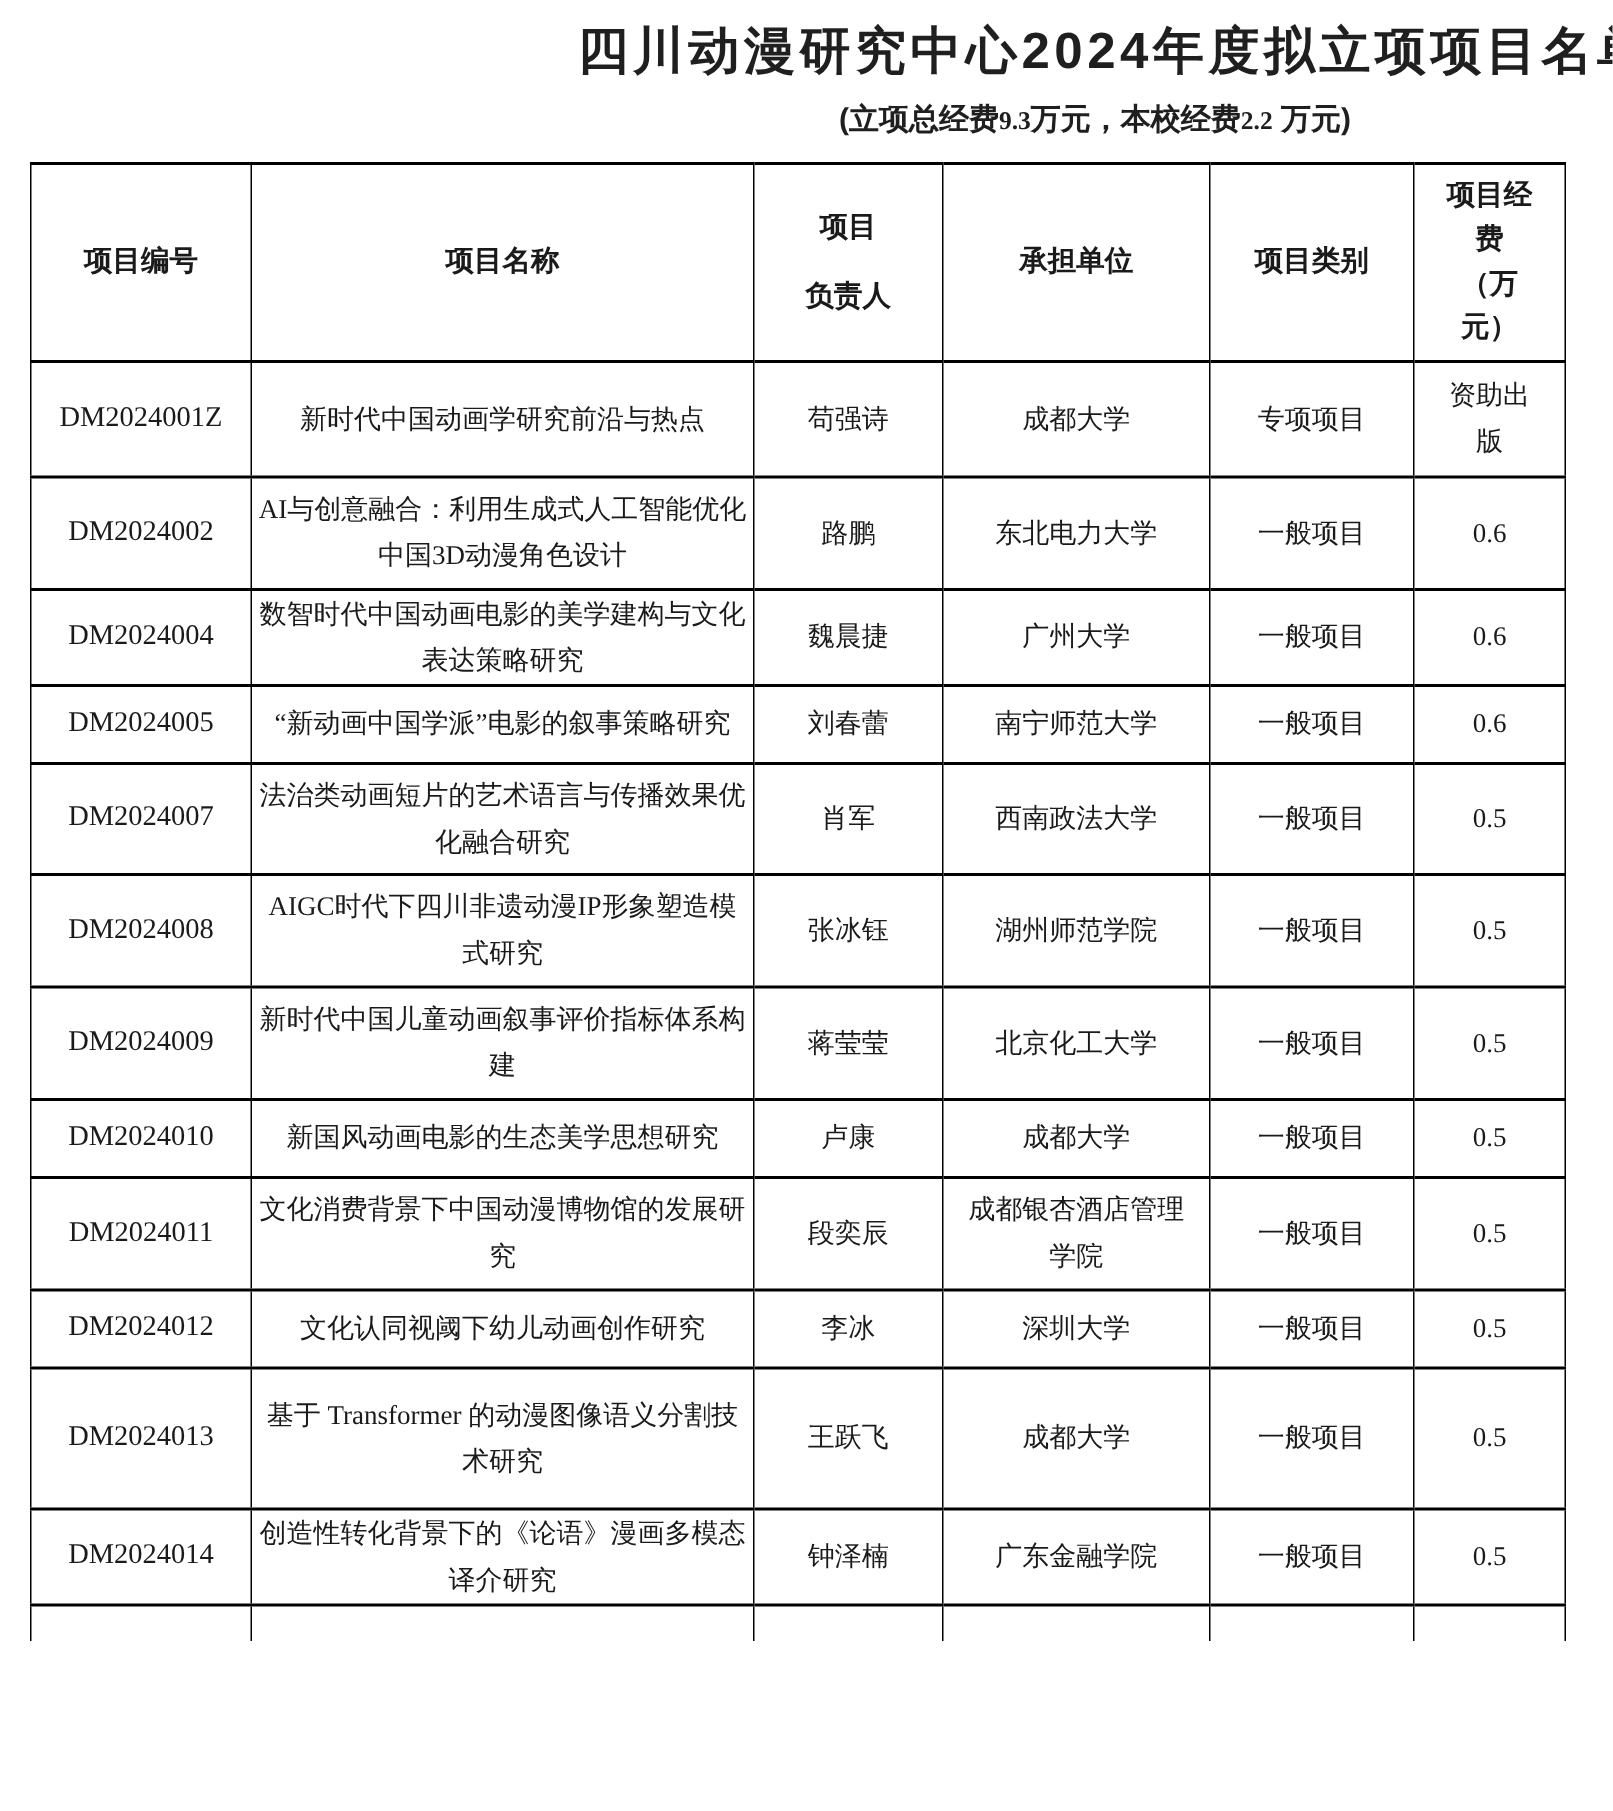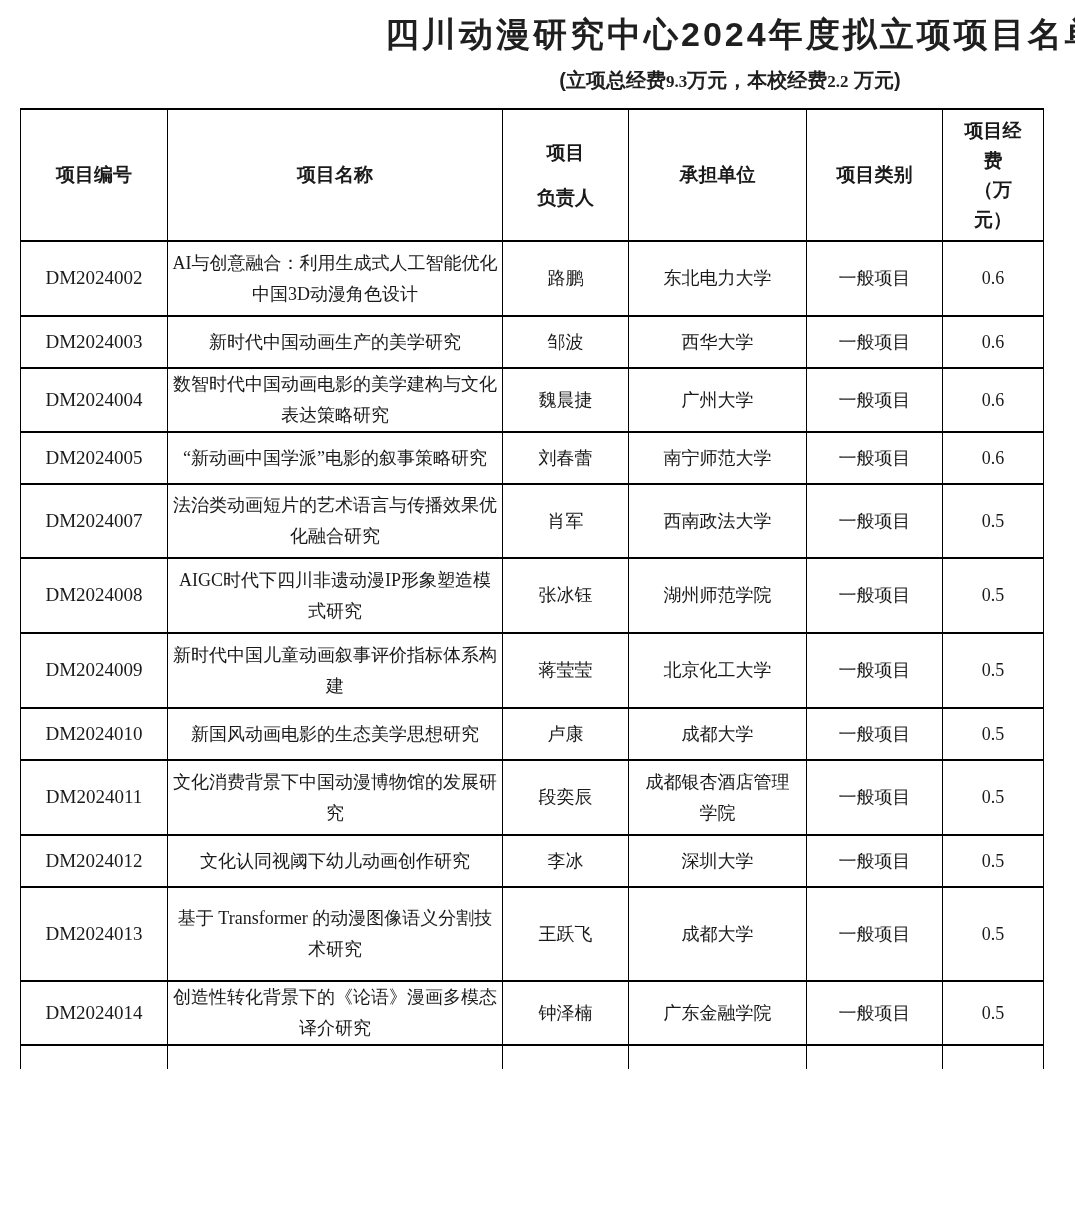--- a/index.html
+++ b/index.html
@@ -96,34 +96,34 @@
       <th>项目名称</th>
       <th class="th-leader">项目
 负责人</th>
       <th>承担单位</th>
       <th>项目类别</th>
       <th class="th-fee">项目经费
 （万元）</th>
     </tr>
   </thead>
   <tbody id="tbody">
+      <tr style="height: 77px;">
+    <td class="c-id">DM2024001Z</td>
+    <td class="c-name">新时代中国动画学研究前沿与热点</td>
+    <td class="c-lead">苟强诗</td>
+    <td class="c-unit">成都大学</td>
+    <td class="c-cat">专项项目</td>
+    <td class="c-fee">资助出版</td>
+  </tr>
       <tr style="height: 75px; border-radius: 20px;">
     <td class="c-id">DM2024002</td>
     <td class="c-name">AI与创意融合：利用生成式人工智能优化
 中国3D动漫角色设计</td>
     <td class="c-lead">路鹏</td>
     <td class="c-unit">东北电力大学</td>
-    <td class="c-cat">一般项目</td>
-    <td class="c-fee">0.6</td>
-  </tr>
-      <tr style="height: 52px;">
-    <td class="c-id">DM2024003</td>
-    <td class="c-name">新时代中国动画生产的美学研究</td>
-    <td class="c-lead">邹波</td>
-    <td class="c-unit">西华大学</td>
     <td class="c-cat">一般项目</td>
     <td class="c-fee">0.6</td>
   </tr>
       <tr style="height: 62px;">
     <td class="c-id">DM2024004</td>
     <td class="c-name">数智时代中国动画电影的美学建构与文化
 表达策略研究</td>
     <td class="c-lead">魏晨捷</td>
     <td class="c-unit">广州大学</td>
     <td class="c-cat">一般项目</td>

